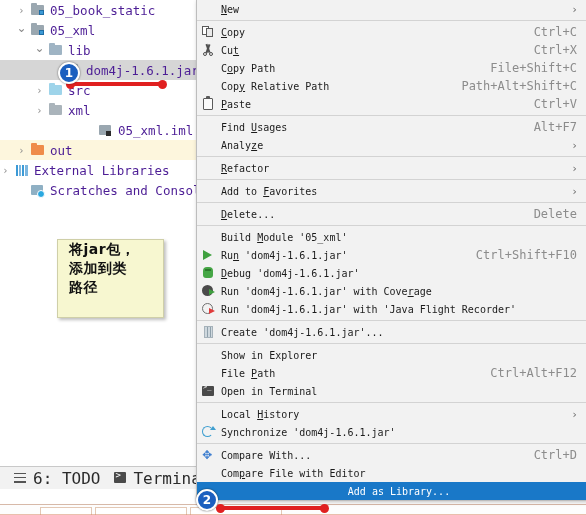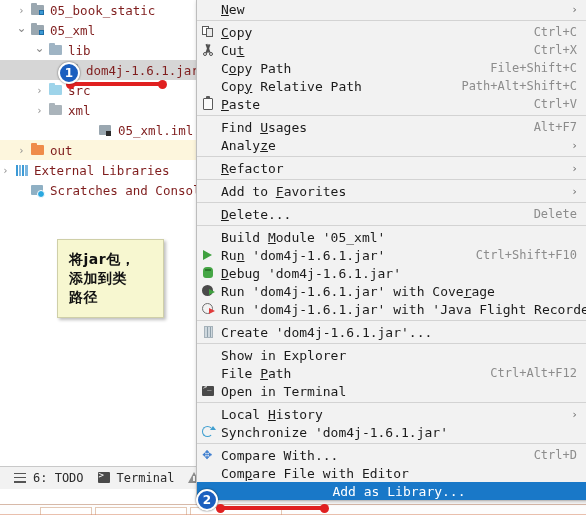--- a/index.html
+++ b/index.html
@@ -18,21 +18,21 @@
     position:relative;height:20px;display:flex;align-items:center;
     white-space:nowrap;
   }
   .tree-row .twisty{
     width:11px;height:11px;flex:0 0 11px;margin-right:3px;
     position:relative;color:#8a8a8a;font-size:10px;line-height:11px;text-align:center;
     font-family:"DejaVu Sans",sans-serif;
   }
   .tree-row .ico{flex:0 0 16px;width:16px;height:16px;margin-right:4px;position:relative;}
   .tree-row .lbl{
-    font-family:"DejaVu Sans Mono","Liberation Mono",monospace;font-size:12.5px;color:#7f1d1d;
+    font-family:"DejaVu Sans Mono","Liberation Mono",monospace;font-size:12.5px;color:#4c1d95;
     letter-spacing:0px;
   }
   .tree-row.sel{background:#d6d6d6;}
   .tree-row.hl{background:#fdf6dd;}
 
   
   .ic-module{position:absolute;left:1px;top:3px;width:13px;height:10px;background:#9aa7b0;border-radius:1px;}
   .ic-module:after{content:"";position:absolute;left:8px;top:5px;width:5px;height:5px;background:#3c9ad6;border:1px solid #1f6ea5;box-sizing:border-box;}
   .ic-module:before{content:"";position:absolute;left:0;top:-2px;width:6px;height:3px;background:#9aa7b0;border-radius:1px 1px 0 0;}
   .ic-folder{position:absolute;left:1px;top:3px;width:13px;height:10px;background:#9fb4c4;border-radius:1px;}
@@ -51,31 +51,31 @@
     background:linear-gradient(90deg,#3c9ad6 0 2px,transparent 2px 3px,#7bb6e0 3px 5px,transparent 5px 6px,#3c9ad6 6px 8px,transparent 8px 9px,#7bb6e0 9px 11px);}
   .ic-scratch{position:absolute;left:1px;top:3px;width:12px;height:10px;background:#8fb0c4;border-radius:1px;}
   .ic-scratch:after{content:"";position:absolute;left:6px;top:5px;width:8px;height:8px;border-radius:50%;background:#2aa8e0;border:1px solid #fff;box-sizing:border-box;}
 
   
   #note{
     position:absolute;left:57px;top:239px;width:107px;height:79px;
     background:#f7f7d0;border:1px solid #cfcfa8;
     box-shadow:2px 2px 3px rgba(0,0,0,.25);
     font-family:"DejaVu Sans",sans-serif;font-weight:bold;font-size:14px;color:#111;
-    line-height:19px;padding:10px 0 0 11px;box-sizing:border-box;letter-spacing:0.5px;
+    line-height:19px;padding:0 0 0 11px;box-sizing:border-box;letter-spacing:0.5px;
   }
 
   
   #bottom-bar{
     position:absolute;left:0;top:466px;width:586px;height:22px;
     background:#f2f2f2;border-top:1px solid #c9c9c9;
     display:flex;align-items:center;
   }
   #bottom-bar .btm-item{display:flex;align-items:center;margin-left:14px;white-space:nowrap;
-    font-family:"DejaVu Sans Mono","Liberation Mono",monospace;font-size:12px;color:#2b2b2b;}
+    font-family:"DejaVu Sans Mono","Liberation Mono",monospace;font-size:16px;color:#2b2b2b;}
   #bottom-bar .btm-item .bicowrap{position:relative;width:14px;height:14px;margin-right:5px;flex:0 0 14px;}
   .bi-todo{position:absolute;left:0;top:2px;width:12px;height:10px;
     background:linear-gradient(180deg,#555 0 1.5px,transparent 1.5px 4px,#555 4px 5.5px,transparent 5.5px 8px,#555 8px 9.5px);}
   .bi-term{position:absolute;left:0;top:1px;width:12px;height:11px;background:#4a4a4a;border-radius:1px;}
   .bi-term:after{content:">";position:absolute;left:1px;top:-2px;color:#fff;font-size:9px;font-family:"DejaVu Sans Mono",monospace;}
   .bi-warn{position:absolute;left:0;top:1px;width:0;height:0;border-left:6px solid transparent;border-right:6px solid transparent;border-bottom:11px solid #8e8e8e;}
   .bi-warn:after{content:"";position:absolute;left:-1px;top:4px;width:2px;height:5px;background:#f2f2f2;}
 
   #taskbar-strip{position:absolute;left:0;top:504px;width:586px;height:11px;
     background:#fdfdfd;border-top:1px solid #d7b9a8;}
@@ -87,21 +87,21 @@
     position:absolute;left:196px;top:0;width:390px;
     background:#f2f2f2;border:1px solid #bdbdbd;border-top:none;
     box-shadow:1px 1px 4px rgba(0,0,0,.25);
     font-family:"DejaVu Sans Mono","Liberation Mono",monospace;
   }
   .mi{
     position:relative;height:18px;display:flex;align-items:center;
     padding:0 10px 0 0;white-space:nowrap;
   }
   .mi .mico{flex:0 0 24px;width:24px;height:18px;position:relative;}
-  .mi .mtext{flex:1 1 auto;font-size:13px;color:#1b1b1b;}
+  .mi .mtext{flex:1 1 auto;font-size:10px;color:#1b1b1b;}
   .mi .mshort{flex:0 0 auto;font-size:12px;color:#8c8c8c;padding-left:18px;}
   .mi .marrow{flex:0 0 auto;font-size:11px;color:#6b6b6b;padding-left:18px;font-family:"DejaVu Sans",sans-serif;}
   .mi.selected{background:#1978c8;text-align:center;}
   .mi.selected .mtext{color:#ffffff;}
   .msep{height:1px;background:#d3d3d3;margin:2px 0;}
   .u{text-decoration:underline;}
 
   
   .m-cut{position:absolute;left:5px;top:3px;width:12px;height:12px;}
   .m-cut:before,.m-cut:after{content:"";position:absolute;left:5px;top:0;width:1.5px;height:9px;background:#4f4f4f;}

